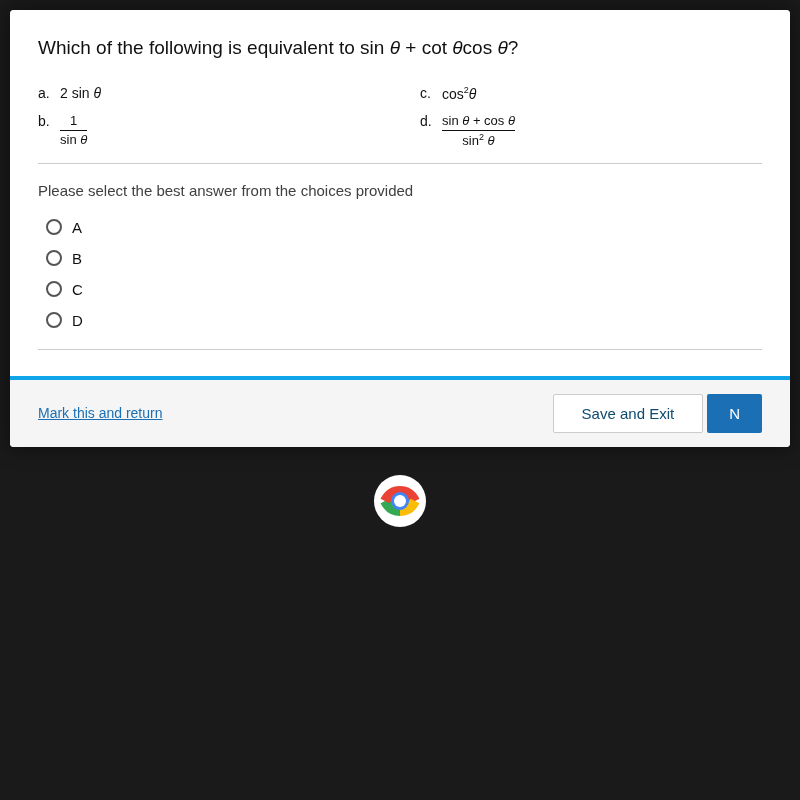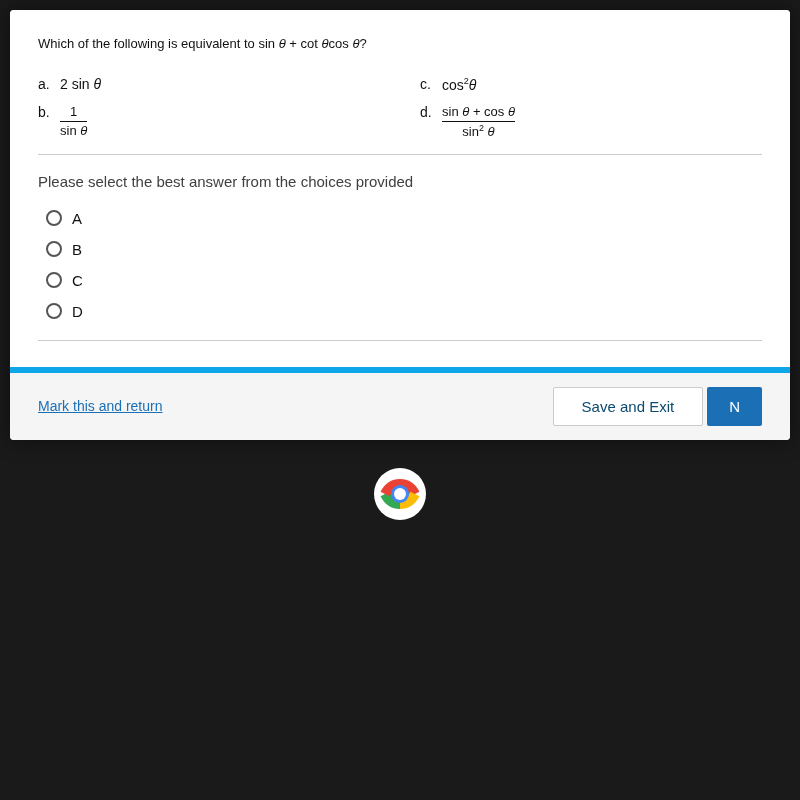--- a/index.html
+++ b/index.html
@@ -24,21 +24,21 @@
       overflow: hidden;
       box-shadow: 0 0 20px rgba(0,0,0,0.5);
     }
 
     .question-area {
       padding: 24px 28px 16px 28px;
       background: #fff;
     }
 
     .question-text {
-      font-size: 13px;
+      font-size: 19px;
       color: #111;
       margin-bottom: 18px;
       line-height: 1.5;
     }
 
     .choices-grid {
       display: grid;
       grid-template-columns: 1fr 1fr;
       gap: 4px 40px;
       margin-bottom: 10px;
@@ -113,21 +113,21 @@
       height: 16px;
       border-radius: 50%;
       border: 2px solid #555;
       background: #fff;
       display: inline-block;
       flex-shrink: 0;
     }
 
     .footer-area {
       background: #f5f5f5;
-      border-top: 6px solid #0ea5e9;
+      border-top: 4px solid #0ea5e9;
       padding: 14px 28px;
       display: flex;
       align-items: center;
       justify-content: space-between;
     }
 
     .mark-link {
       color: #1a6fb5;
       font-size: 14px;
       text-decoration: underline;

